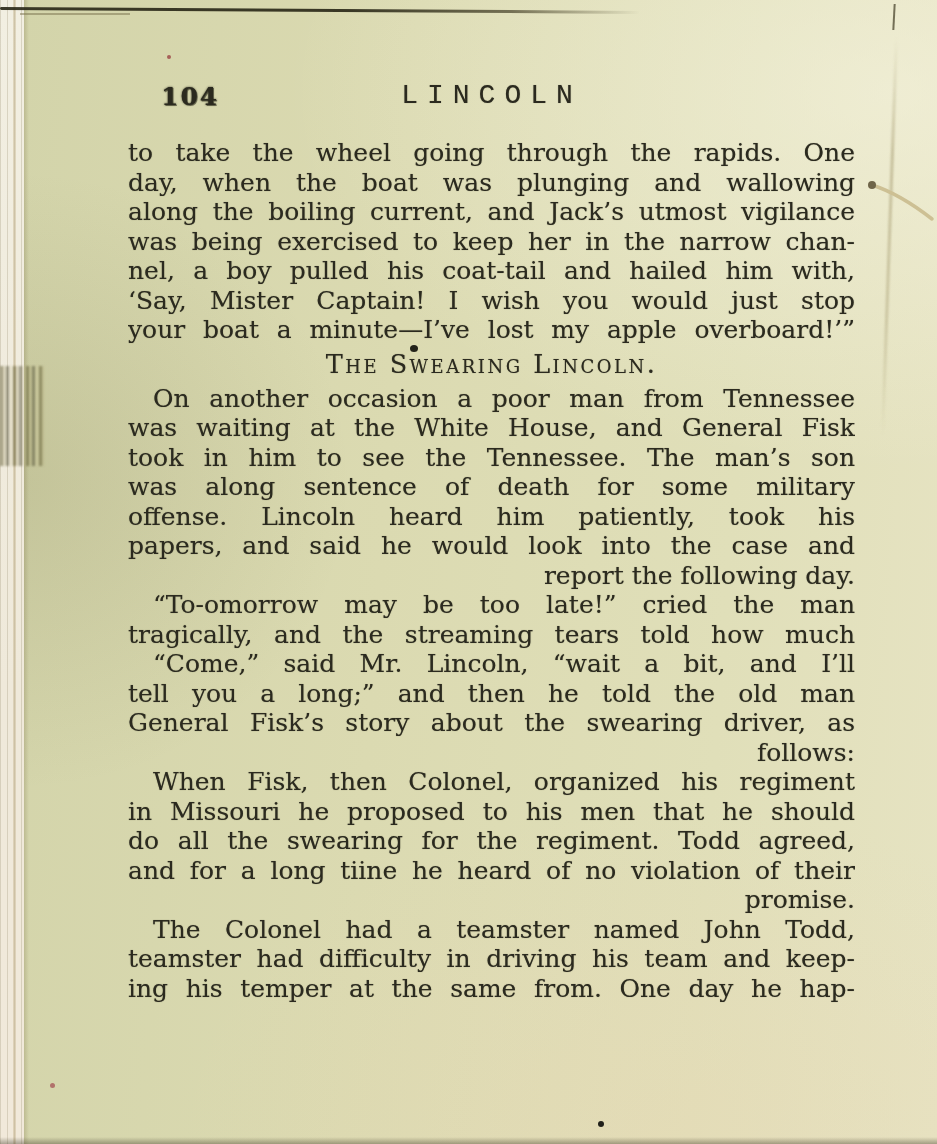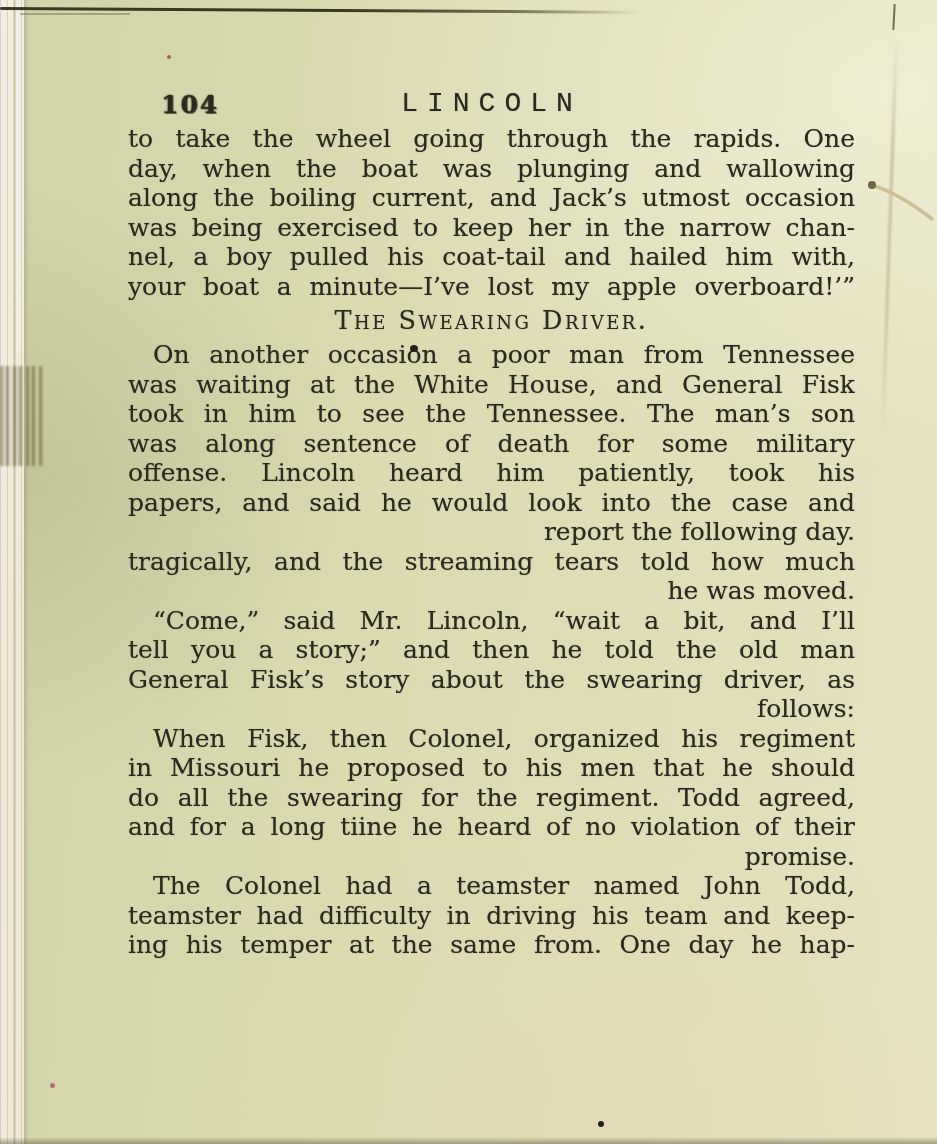--- a/index.html
+++ b/index.html
@@ -41,27 +41,27 @@
     transform:rotate(2deg);filter:blur(1px);}
   .thread{position:absolute;left:866px;top:178px;width:70px;height:46px;}
   .dot-heading{position:absolute;left:410px;top:345px;width:8px;height:7px;border-radius:50%;background:#23231a;}
   .speck-black{position:absolute;left:598px;top:1121px;width:6px;height:6px;border-radius:50%;background:#20201a;}
   .speck-red{position:absolute;left:50px;top:1083px;width:5px;height:5px;border-radius:50%;background:#b1726b;}
   .speck-red2{position:absolute;left:167px;top:55px;width:4px;height:4px;border-radius:50%;background:#a66058;}
   .bottom-edge{position:absolute;left:0;bottom:0;width:100%;height:7px;
     background:linear-gradient(to bottom, rgba(0,0,0,0), rgba(60,55,38,0.4));}
 
   
-  .text-block{position:absolute;left:128px;top:88px;width:727px;color:#2b2a1f;}
+  .text-block{position:absolute;left:128px;top:80px;width:727px;color:#2b2a1f;}
   .header-row{position:relative;height:36px;}
   .page-num{position:absolute;left:33px;top:2px;font-size:25px;font-weight:bold;letter-spacing:2px;
     text-shadow:0 0 2px rgba(25,25,12,0.85), 1px 1px 0 rgba(25,25,12,0.5);}
   .book-title{text-align:center;font-size:28px;letter-spacing:9px;
     text-shadow:0 0 1px rgba(30,30,18,0.4);font-family:Liberation Mono, monospace;}
-  .body{}
+  .body{margin-top:22px;}
   .line{height:29.5px;line-height:29.5px;font-size:25px;overflow:hidden;
     text-shadow:0 0 1px rgba(35,35,20,0.45);}
   .jline{text-align:justify;}
   .jline::after{content:"";display:inline-block;width:100%;height:0;}
   .lline{text-align:right;}
   .indent{text-indent:25px;}
   .heading{font-variant:small-caps;text-align:center;font-size:25.5px;letter-spacing:2.5px;
     height:30px;line-height:30px;margin:4px 0 5px;text-shadow:0 0 1px rgba(35,35,20,0.45);}
 </style>
 </head>
@@ -85,36 +85,37 @@
   </svg>
 
   <div class="text-block">
     <div class="header-row">
       <span class="page-num">104</span>
       <div class="book-title">LINCOLN</div>
     </div>
     <div class="body">
         <div class="line jline">to take the wheel going through the rapids.  One</div>
         <div class="line jline">day, when the boat was plunging and wallowing</div>
-        <div class="line jline">along the boiling current, and Jack’s utmost occasion</div>
+        <div class="line jline">along the boiling current, and Jack’s utmost vigilance</div>
         <div class="line jline">was being exercised to keep her in the narrow chan-</div>
         <div class="line jline">nel, a boy pulled his coat-tail and hailed him with,</div>
+        <div class="line jline">‘Say, Mister Captain!  I wish you would just stop</div>
         <div class="line jline">your boat a minute—I’ve lost my apple overboard!’”</div>
-        <div class="heading">The Swearing Driver.</div>
+        <div class="heading">The Swearing Lincoln.</div>
         <div class="line jline indent">On another occasion a poor man from Tennessee</div>
         <div class="line jline">was waiting at the White House, and General Fisk</div>
         <div class="line jline">took in him to see the Tennessee.  The man’s son</div>
         <div class="line jline">was along sentence of death for some military</div>
         <div class="line jline">offense.  Lincoln heard him patiently, took his</div>
         <div class="line jline">papers, and said he would look into the case and</div>
         <div class="line lline">report the following day.</div>
+        <div class="line jline indent">“To-omorrow may be too late!” cried the man</div>
         <div class="line jline">tragically, and the streaming tears told how much</div>
-        <div class="line lline">he was moved.</div>
         <div class="line jline indent">“Come,” said Mr. Lincoln, “wait a bit, and I’ll</div>
-        <div class="line jline">tell you a story;” and then he told the old man</div>
+        <div class="line jline">tell you a long;” and then he told the old man</div>
         <div class="line jline">General Fisk’s story about the swearing driver, as</div>
         <div class="line lline">follows:</div>
         <div class="line jline indent">When Fisk, then Colonel, organized his regiment</div>
         <div class="line jline">in Missouri he proposed to his men that he should</div>
         <div class="line jline">do all the swearing for the regiment.  Todd agreed,</div>
         <div class="line jline">and for a long tiine he heard of no violation of their</div>
         <div class="line lline">promise.</div>
         <div class="line jline indent">The Colonel had a teamster named John Todd,</div>
         <div class="line jline">teamster had difficulty in driving his team and keep-</div>
         <div class="line jline">ing his temper at the same from.  One day he hap-</div>

